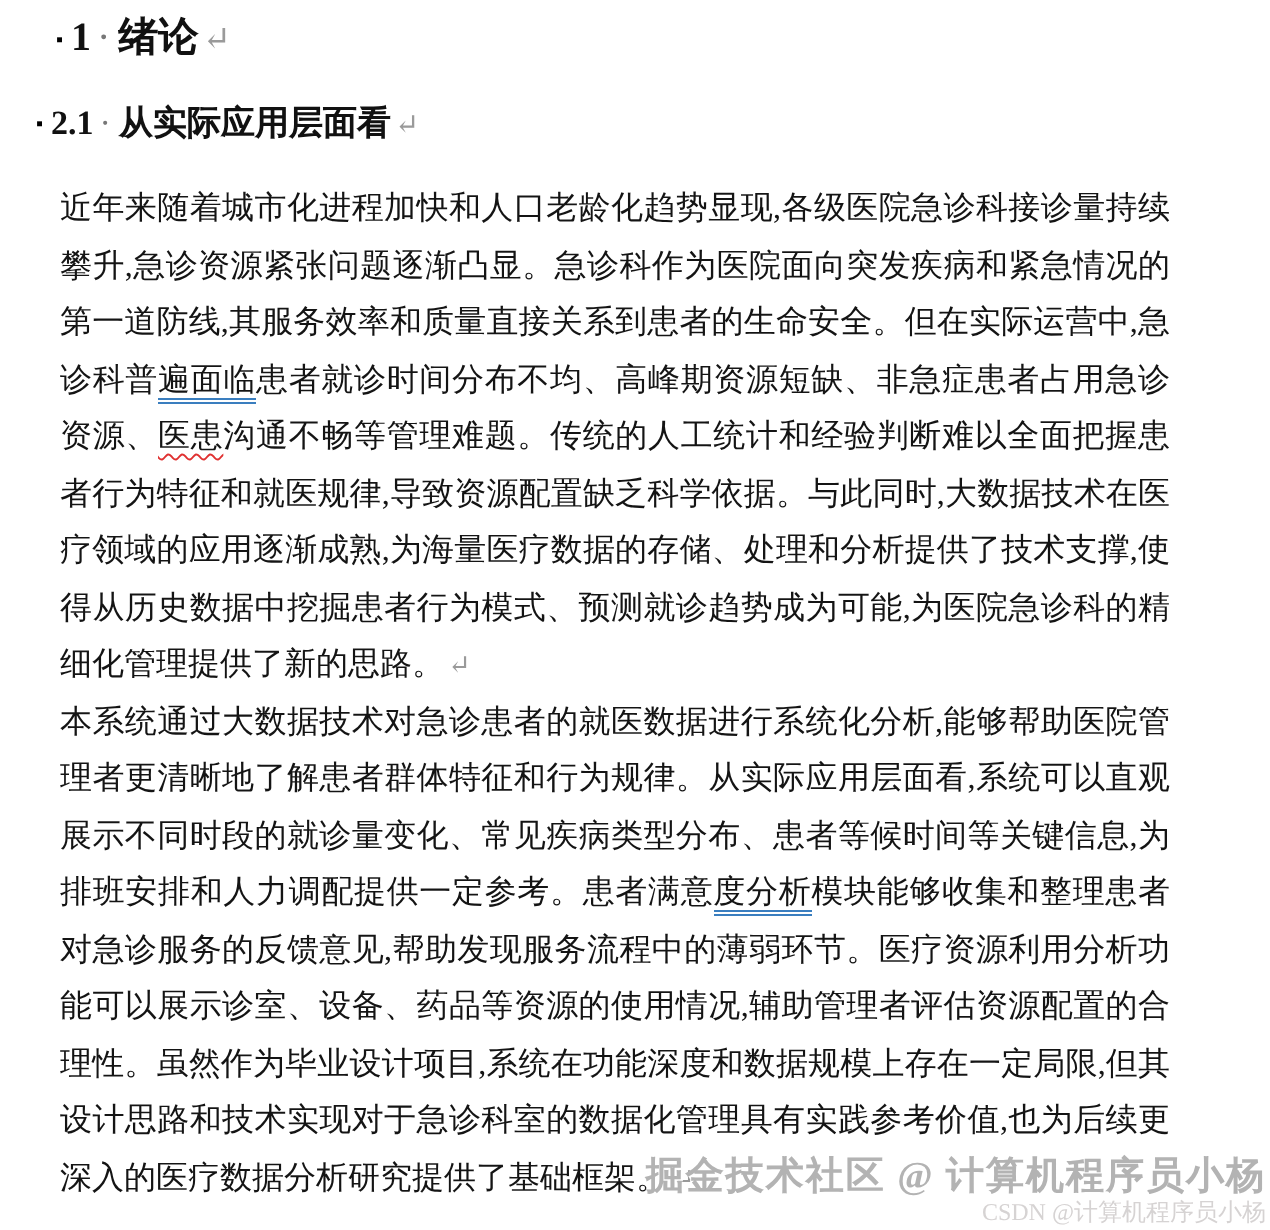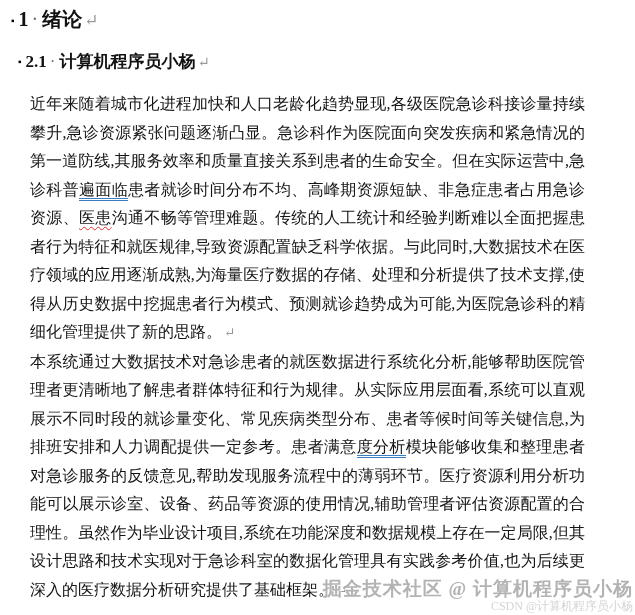--- a/index.html
+++ b/index.html
@@ -9,21 +9,21 @@
     font-family: "Liberation Serif", "DejaVu Serif", serif;
     color: #1a1a1a;
     overflow: hidden;
   }
   .page {
     position: relative;
     width: 635px; height: 615px;
     background: #ffffff;
   }
   .h1 {
-    margin: 0; padding: 6px 0 0 11px;
+    margin: 0; padding: 6px 0 0 28px;
     font-size: 20px; line-height: 26px;
     font-weight: 700; color: #111111;
   }
   .h2 {
     margin: 0; padding: 16px 0 0 18px;
     font-size: 17px; line-height: 24px;
     font-weight: 700; color: #111111;
   }
   .style-square {
     display: inline-block;
@@ -80,21 +80,21 @@
     text-shadow: 1px 1px 0 #ffffff;
   }
 </style>
 </head>
 <body>
 
 <div class="page">
 
   <h1 class="h1"><span class="style-square">▪</span><span>1</span><span class="space-dot">·</span><span>绪论</span><span class="pilcrow">↵</span></h1>
 
-  <h2 class="h2"><span class="style-square">▪</span><span>2.1</span><span class="space-dot">·</span><span>计算机程序员小杨</span><span class="pilcrow">↵</span></h2>
+  <h2 class="h2"><span class="style-square">▪</span><span>2.1</span><span class="space-dot">·</span><span>从实际应用层面看</span><span class="pilcrow">↵</span></h2>
 
   <p class="body-para first"><span>近年来随着城市化进程加快和人口老龄化趋势显现,各级医院急诊科接诊量持续攀升,急诊资源紧张问题逐渐凸显。急诊科作为医院面向突发疾病和紧急情况的第一道防线,其服务效率和质量直接关系到患者的生命安全。但在实际运营中,急诊科普</span><span class="u-blue">遍面临</span><span>患者就诊时间分布不均、高峰期资源短缺、非急症患者占用急诊资源、</span><span class="u-red">医患</span><span>沟通不畅等管理难题。传统的人工统计和经验判断难以全面把握患者行为特征和就医规律,导致资源配置缺乏科学依据。与此同时,大数据技术在医疗领域的应用逐渐成熟,为海量医疗数据的存储、处理和分析提供了技术支撑,使得从历史数据中挖掘患者行为模式、预测就诊趋势成为可能,为医院急诊科的精细化管理提供了新的思路。</span><span class="pilcrow">↵</span></p>
 
   <p class="body-para"><span>本系统通过大数据技术对急诊患者的就医数据进行系统化分析,能够帮助医院管理者更清晰地了解患者群体特征和行为规律。从实际应用层面看,系统可以直观展示不同时段的就诊量变化、常见疾病类型分布、患者等候时间等关键信息,为排班安排和人力调配提供一定参考。患者满意</span><span class="u-blue">度分析</span><span>模块能够收集和整理患者对急诊服务的反馈意见,帮助发现服务流程中的薄弱环节。医疗资源利用分析功能可以展示诊室、设备、药品等资源的使用情况,辅助管理者评估资源配置的合理性。虽然作为毕业设计项目,系统在功能深度和数据规模上存在一定局限,但其设计思路和技术实现对于急诊科室的数据化管理具有实践参考价值,也为后续更深入的医疗数据分析研究提供了基础框架。</span><span class="pilcrow">↵</span></p>
 
   <div class="watermark">
     <div class="wm-main">掘金技术社区 @ 计算机程序员小杨</div>
     <div class="wm-sub">CSDN @计算机程序员小杨</div>
   </div>
 

